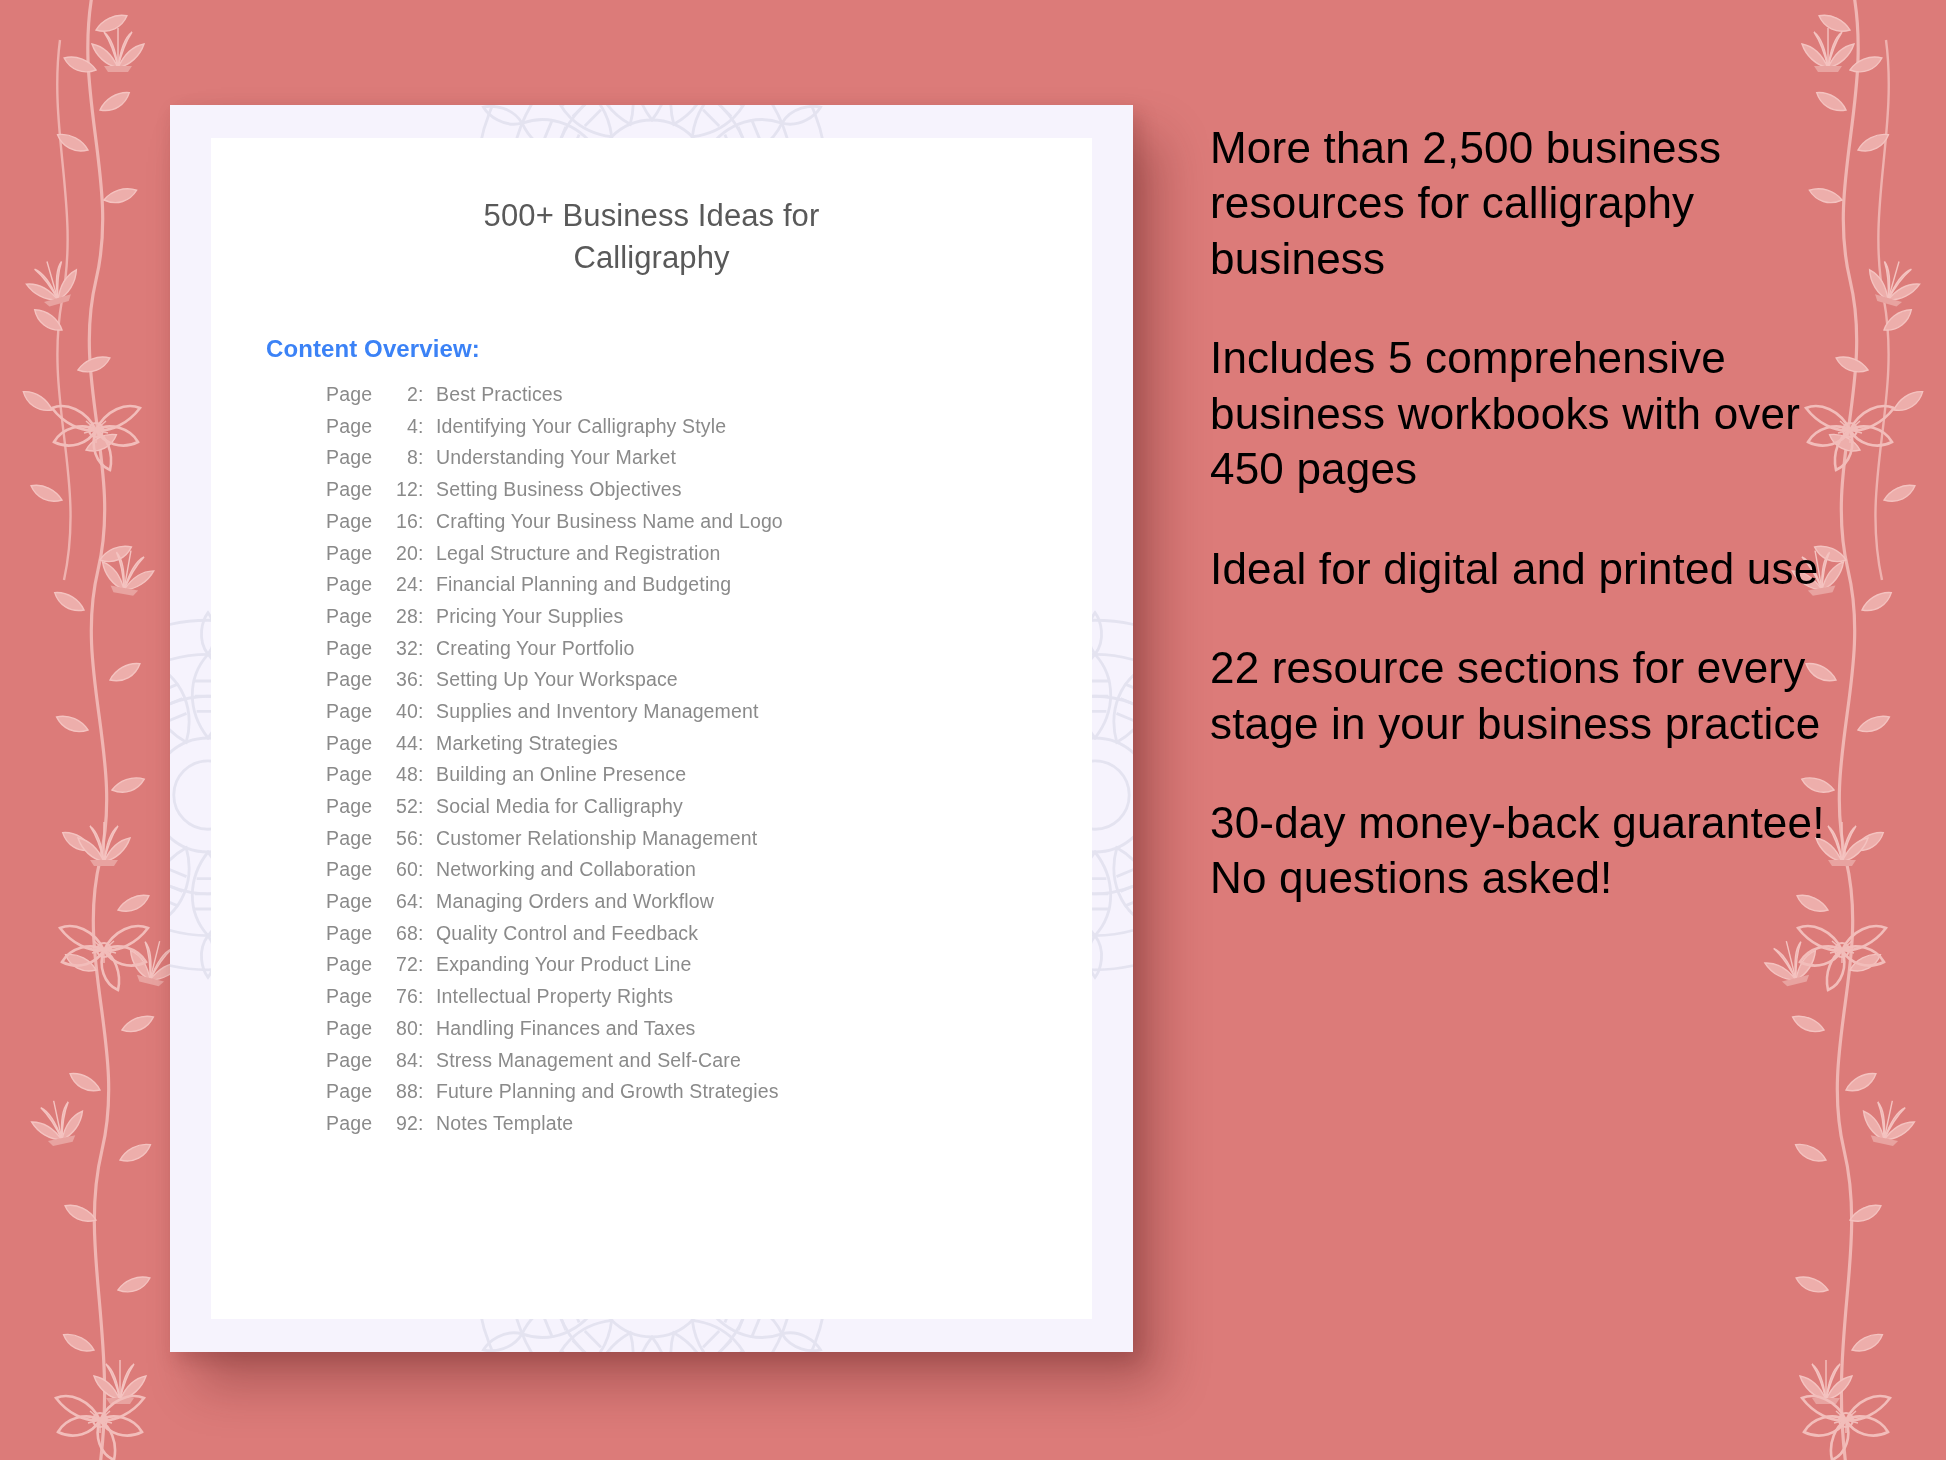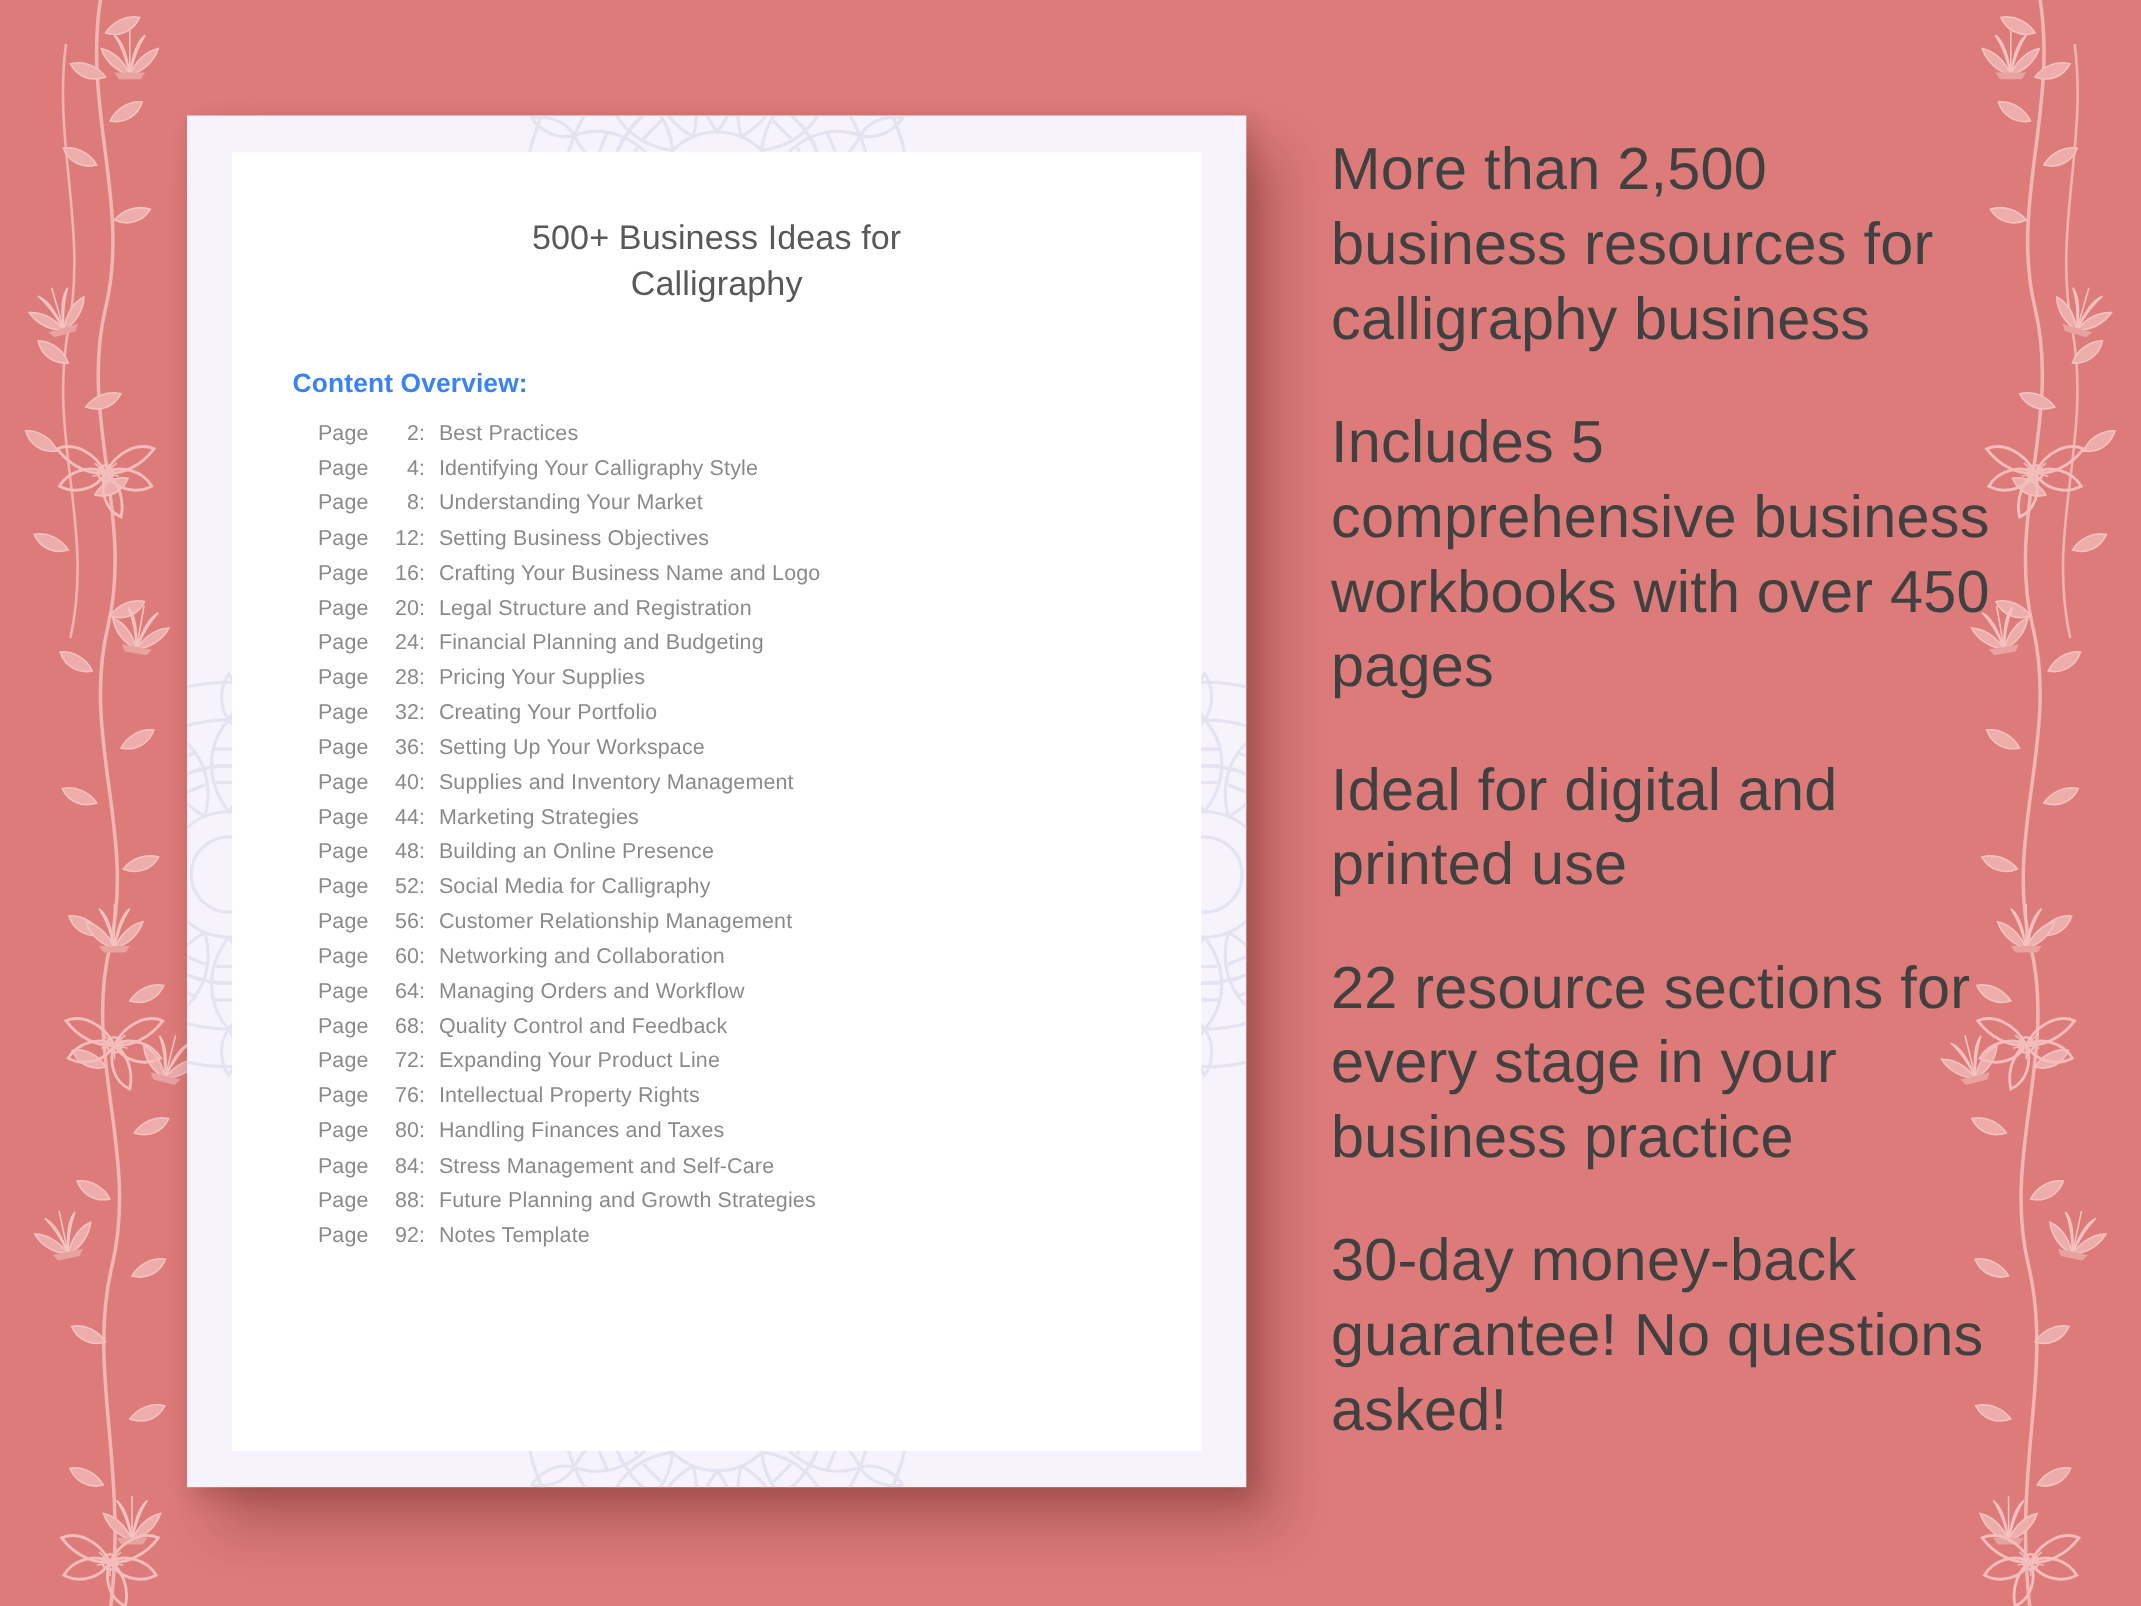--- a/index.html
+++ b/index.html
@@ -90,42 +90,43 @@
     line-height:1;
     color:#8A8A8A;
     height:31.7px;
     letter-spacing:0.15px;
   }
   .toc .pg-label {
     display:inline-block;
     width:58px;
     text-align:left;
     white-space:pre;
+    margin-left:37px;
   }
   .toc .pg-num {
     display:inline-block;
     width:34px;
     text-align:right;
   }
   .toc .pg-colon {
     display:inline-block;
     width:18px;
     text-align:left;
   }
   .toc .pg-title { white-space:pre; }
 
   
   .marketing {
     position:absolute;
     left:1210px; top:120px;
     width:620px;
   }
   .marketing p {
-    color:#404040;
-    font-size:54px;
+    color:#000000;
+    font-size:44px;
     line-height:1.26;
     font-weight:400;
     letter-spacing:0.2px;
     margin-bottom:44px;
   }
   .marketing p:last-child { margin-bottom:12px; }
 </style>
 </head>
 <body>
 

